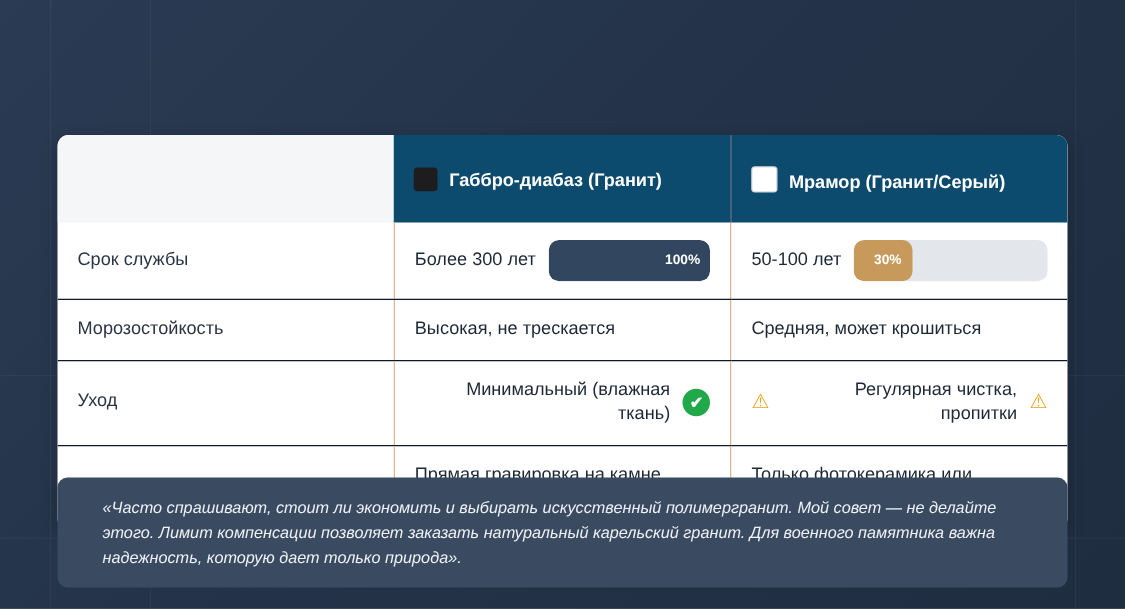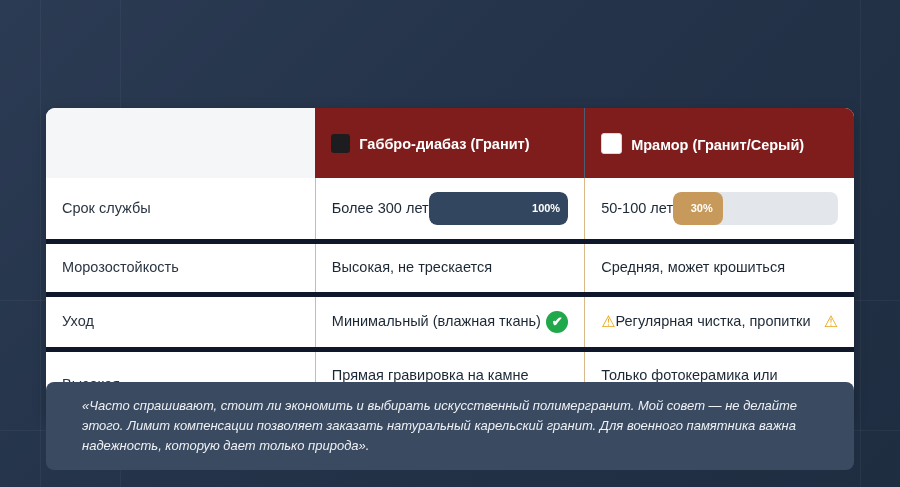--- a/index.html
+++ b/index.html
@@ -38,21 +38,21 @@
     width:808px;
     background:#ffffff;
     border-radius:9px;
     overflow:hidden;
     box-shadow:0 4px 14px rgba(0,0,0,.22);
   }
 
   table{border-collapse:collapse;width:100%;table-layout:fixed;}
 
   thead th{
-    background:#7f1d1d;
+    background:#0c4a6e;
     color:#ffffff;
     font-size:14.5px;
     font-weight:bold;
     text-align:left;
     padding:14px 16px;
     vertical-align:middle;
     height:42px;
   }
   thead th.first{background:#f5f6f7;}
   thead th.col-a{border-right:1px solid #4a5d74;}
@@ -64,30 +64,30 @@
     vertical-align:-4px;
     margin-right:9px;
   }
   .sw-dark{background:#1d1d1f;}
   .sw-light{background:#ffffff;border:1px solid #d7dbe0;}
 
   tbody td{
     font-size:14.5px;
     color:#1d2835;
     padding:14px 16px;
-    border-bottom:5px solid #0f172a;
+    border-bottom:1px solid #0f172a;
     vertical-align:middle;
     line-height:1.35;
   }
   tbody tr:last-child td{border-bottom:none;}
   td.label{color:#2a3442;width:182px;}
   td.cola{border-left:1px solid #d9b98a;border-right:1px solid #d9b98a;}
   tbody tr:first-child td.cola{border-top:none;}
 
-  .cellflex{display:flex;align-items:center;}
+  .cellflex{display:flex;align-items:center;gap:10px;text-align:right;}
   .cellflex .txt{white-space:nowrap;}
   .grow{flex:1;}
 
   .bar{
     position:relative;
     height:33px;
     border-radius:8px;
     background:#e3e6ea;
     flex:1;
     min-width:60px;

